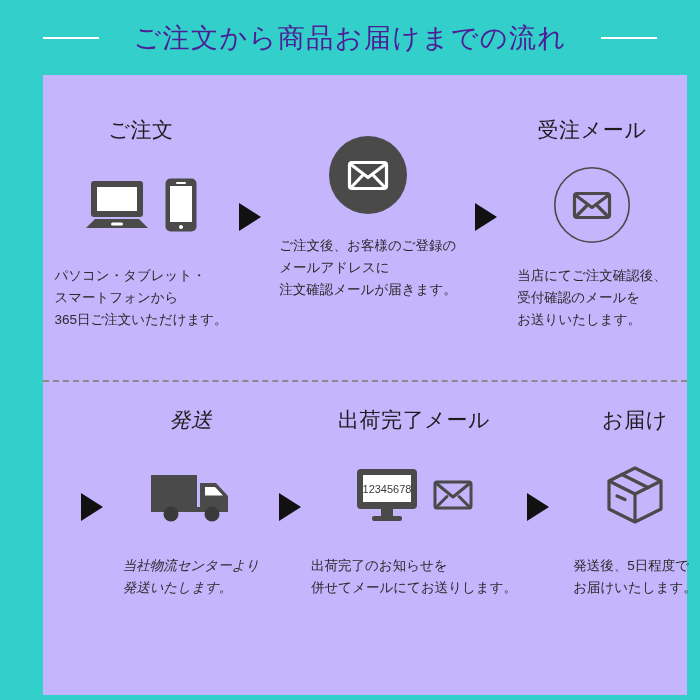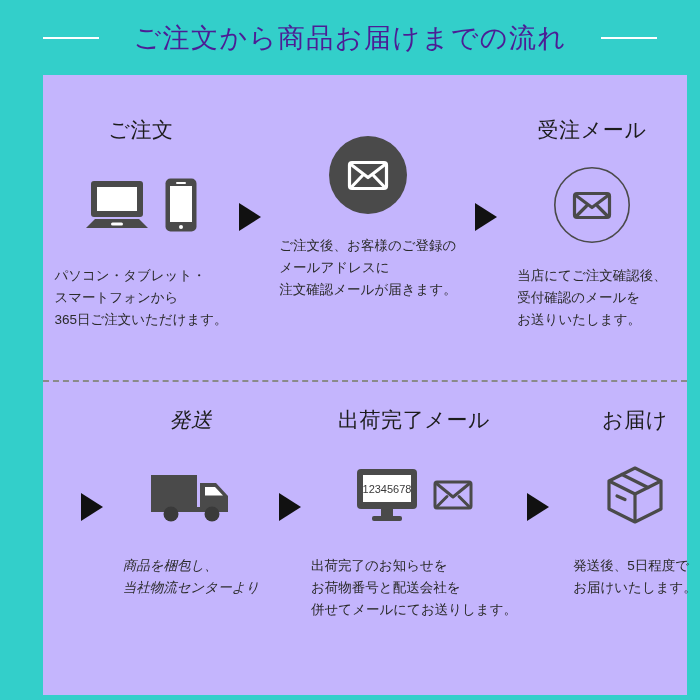--- a/index.html
+++ b/index.html
@@ -242,22 +242,22 @@
               <rect x="3" y="8" width="46" height="32" fill="#4a4a4a"></rect>
               <path d="M52 16 L68 16 L80 29 L80 40 L52 40 Z" fill="#4a4a4a"></path>
               <path d="M57 20 L67 20 L75 28.5 L57 28.5 Z" fill="#ffffff"></path>
               <rect x="3" y="40" width="77" height="5" fill="#4a4a4a"></rect>
               <circle cx="23" cy="47" r="7.5" fill="#3a3a3a"></circle>
               <circle cx="64" cy="47" r="7.5" fill="#3a3a3a"></circle>
             </svg>
           </span>
         </div>
         <div class="desc">
-          <div>商品を梱包し、</div>
           <div>当社物流センターより</div>
+          <div>発送いたします。</div>
         </div>
       </div>
 
       <div class="arrow"></div>
 
       <div class="step col-e">
         <div class="step-title">出荷完了メール</div>
         <div class="icon-area">
           <span>
             <svg class="ic" width="64" height="56" viewBox="0 0 64 56">
@@ -271,21 +271,20 @@
           <span>
             <svg class="ic" width="40" height="32" viewBox="0 0 40 32">
               <rect x="2" y="3" width="36" height="26" rx="2" fill="none" stroke="#4a4a4a" stroke-width="3"></rect>
               <path d="M3.5 4.5 L20 18 L36.5 4.5" fill="none" stroke="#4a4a4a" stroke-width="3" stroke-linecap="round" stroke-linejoin="round"></path>
               <path d="M4 27.5 L14 17.5 M36 27.5 L26 17.5" fill="none" stroke="#4a4a4a" stroke-width="3" stroke-linecap="round"></path>
             </svg>
           </span>
         </div>
         <div class="desc">
           <div>出荷完了のお知らせを</div>
-          <div>お荷物番号と配送会社を</div>
           <div>併せてメールにてお送りします。</div>
         </div>
       </div>
 
       <div class="arrow"></div>
 
       <div class="step col-f">
         <div class="step-title">お届け</div>
         <div class="icon-area">
           <span>

